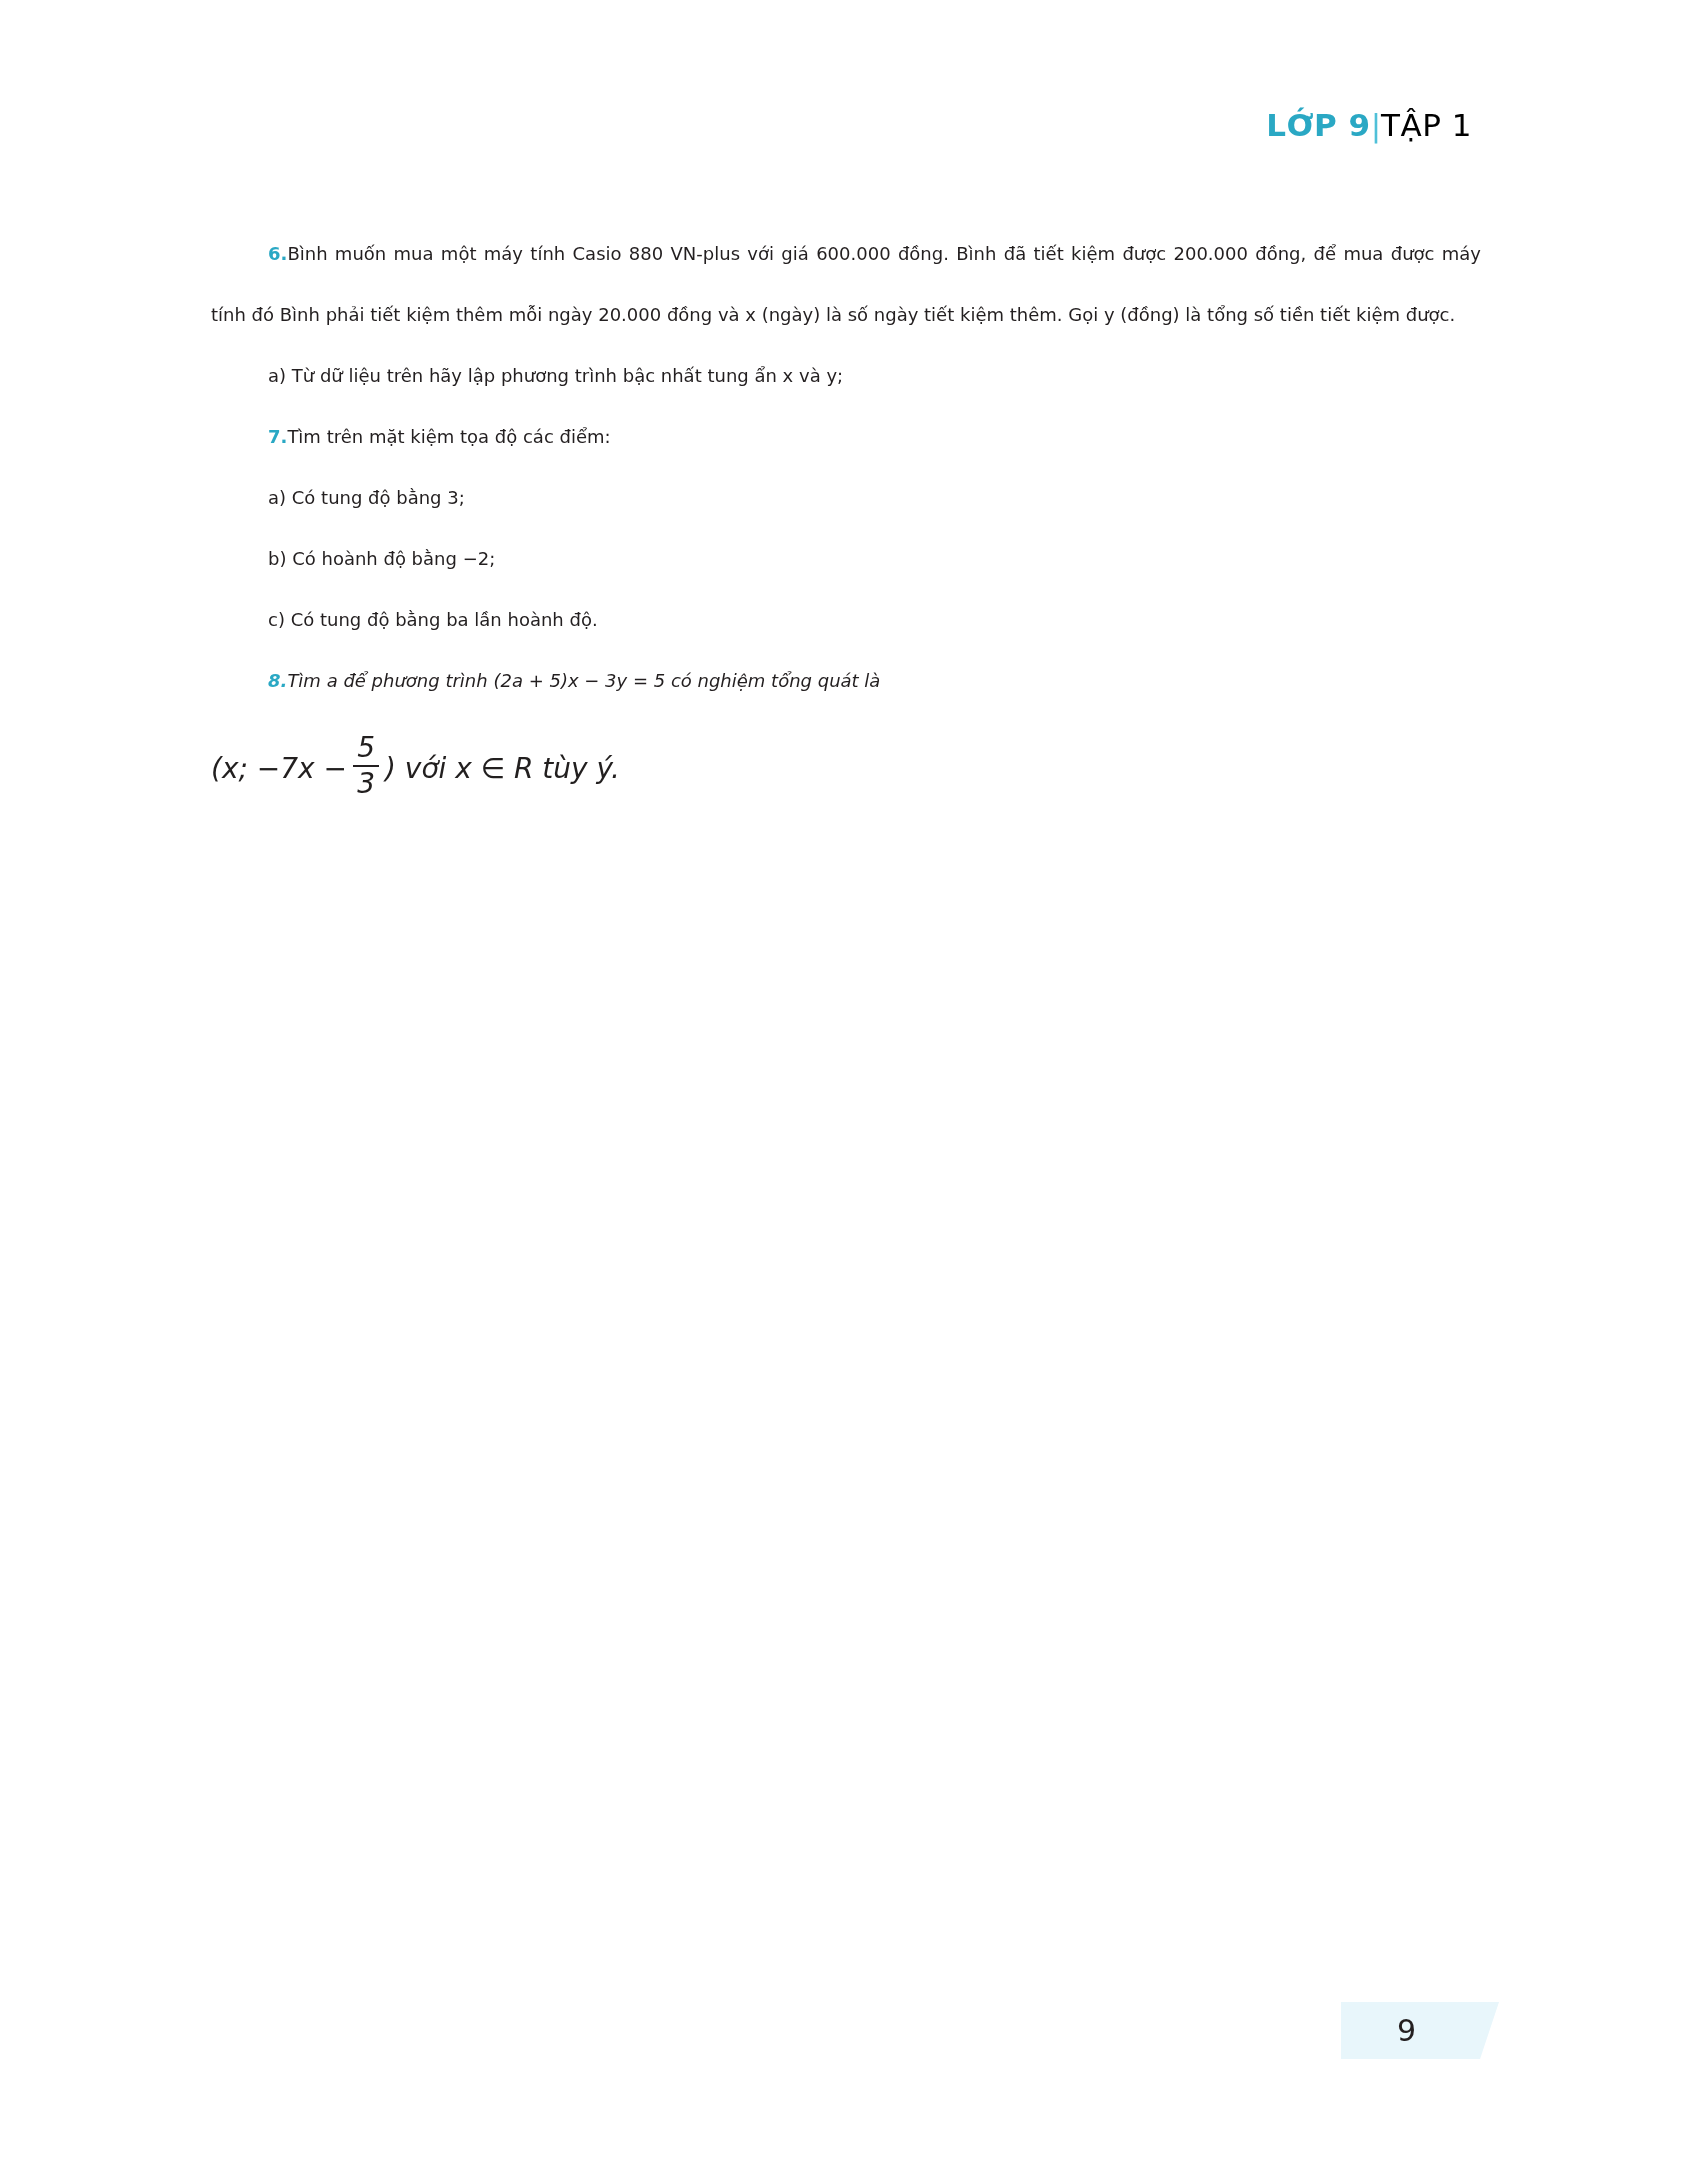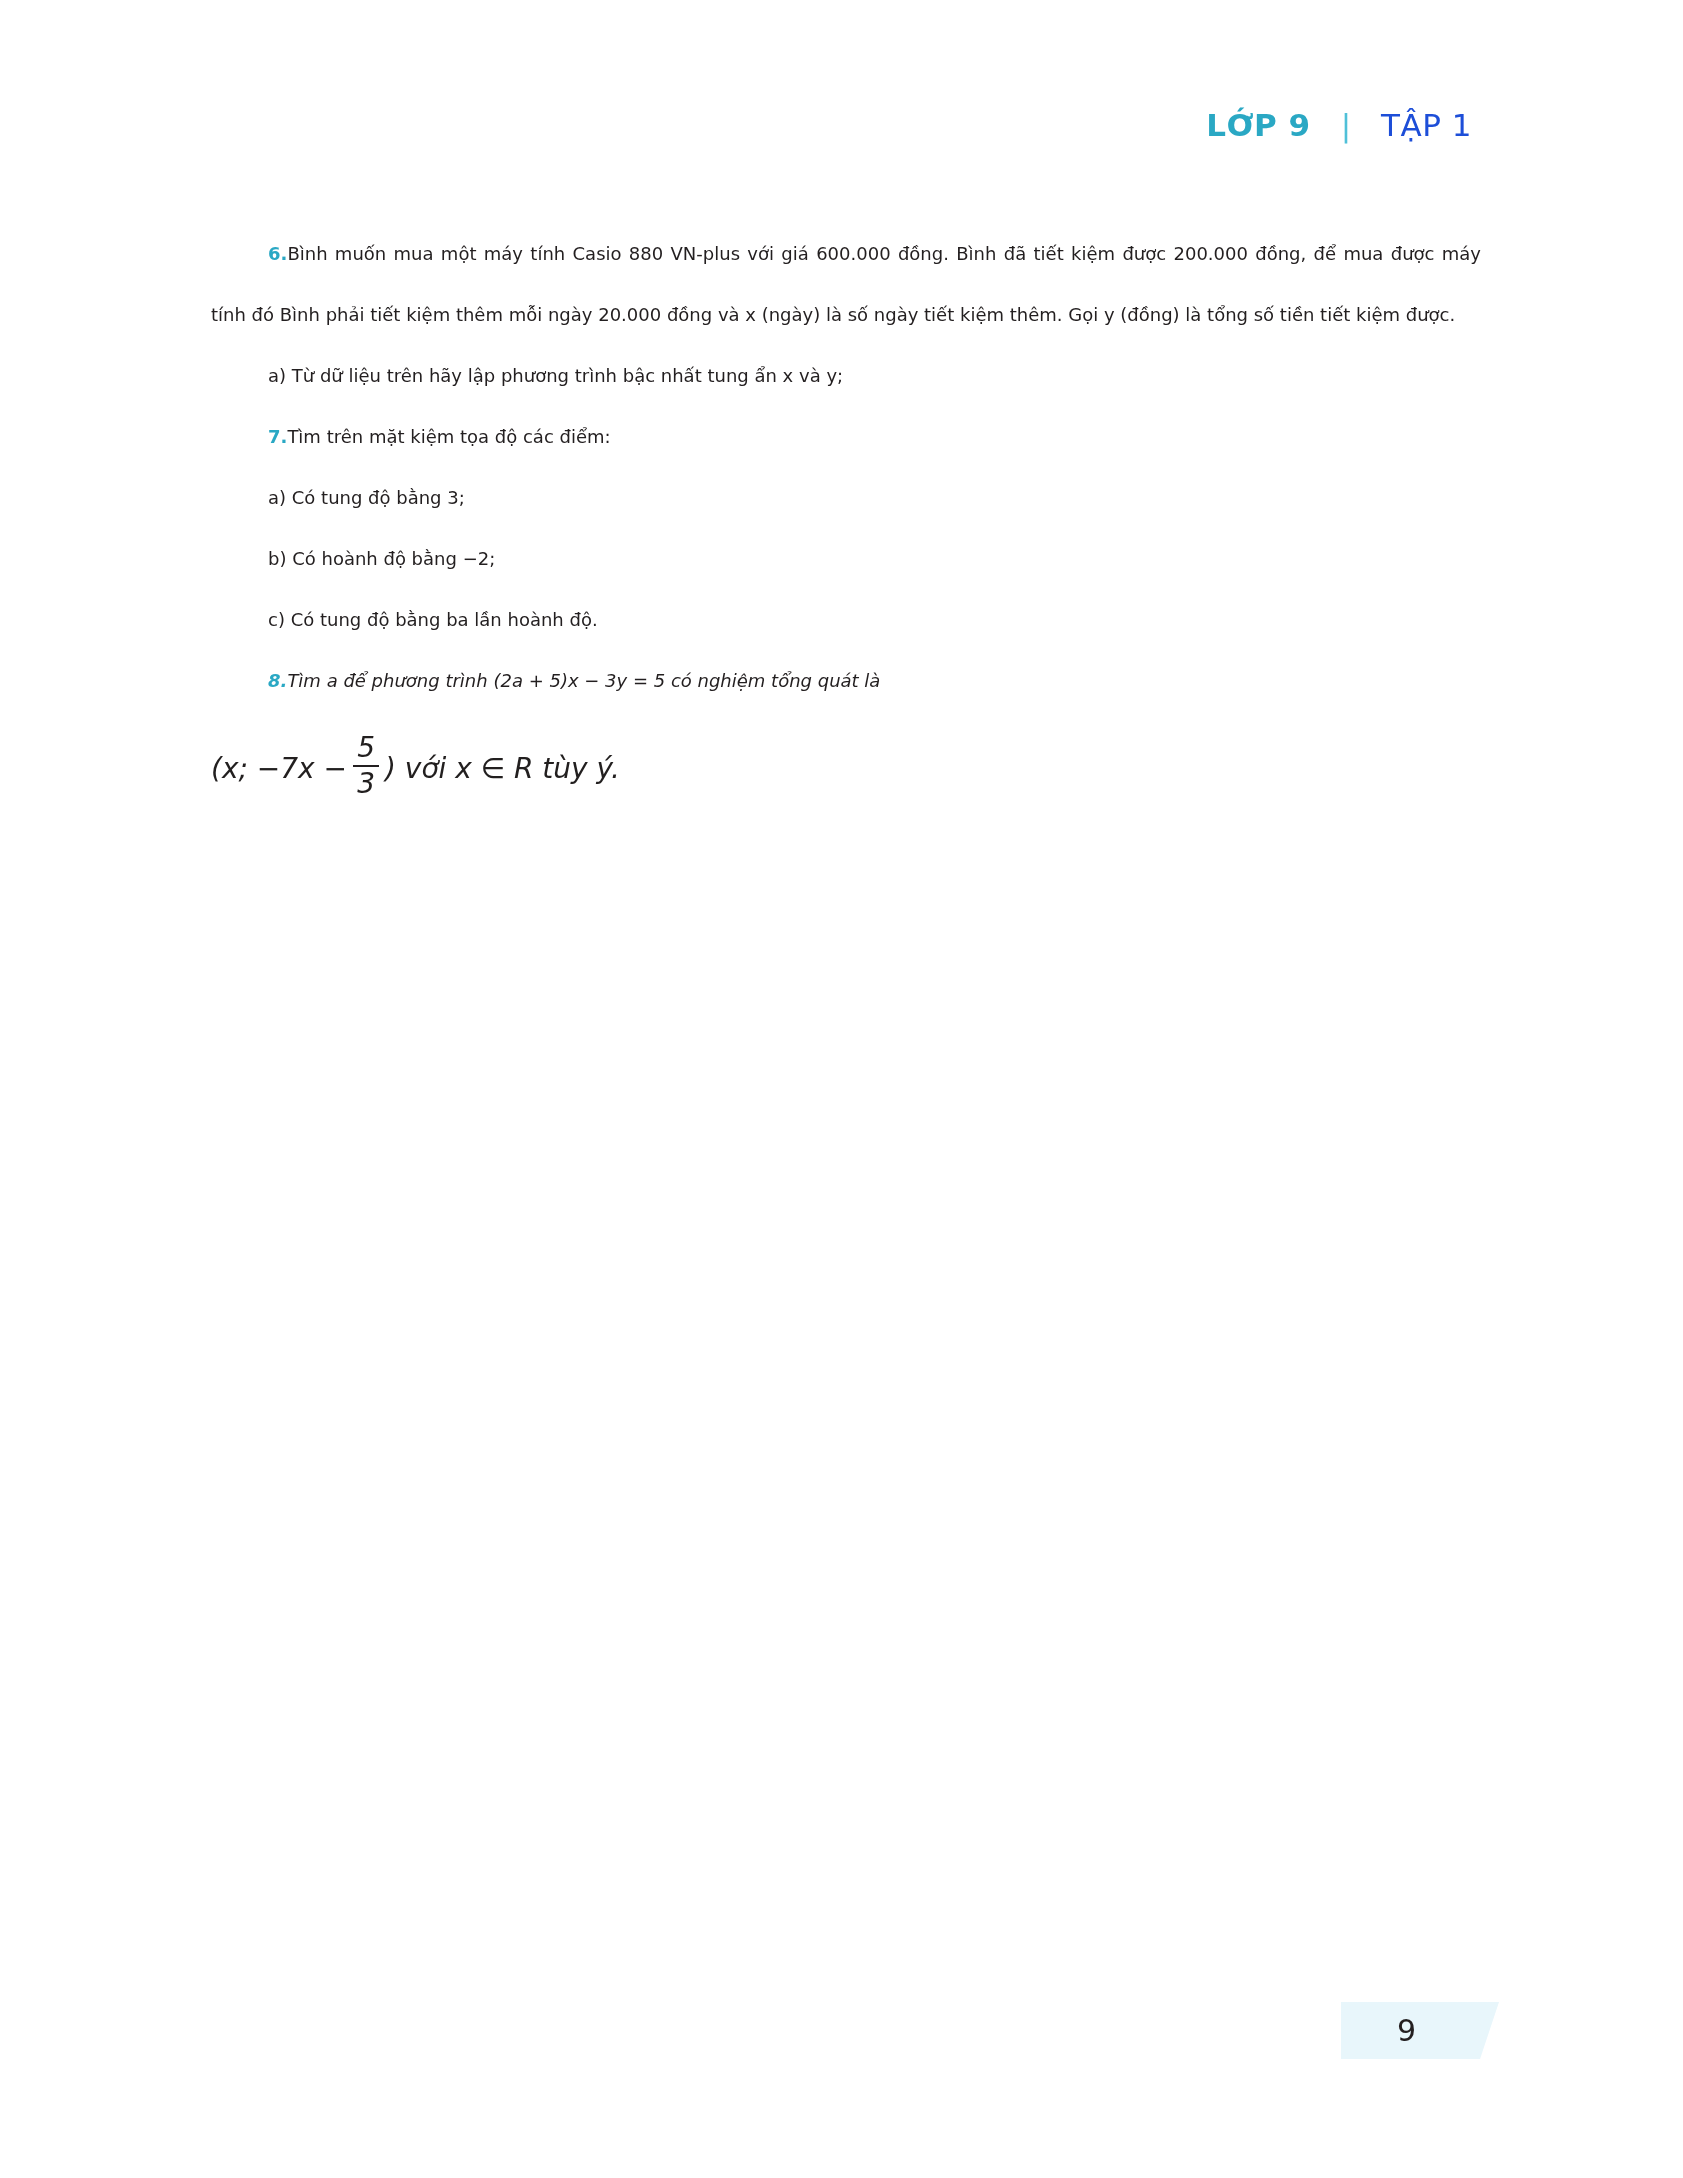--- a/index.html
+++ b/index.html
@@ -23,38 +23,38 @@
     box-sizing: border-box;
   }
 
   
   .header {
     position: absolute;
     top: 107px;
     right: 211px;
     display: flex;
     align-items: baseline;
-    gap: 30px;
+    gap: 0;
     white-space: nowrap;
     justify-content: flex-end;
   }
   .header .lop {
     font-size: 31px;
     font-weight: bold;
     color: #2aa8c4;
     letter-spacing: 0.5px;
   }
   .header .sep {
     font-size: 31px;
     color: #4fc0d8;
     font-weight: 400;
   }
   .header .tap {
     font-size: 31px;
-    color: #1d4ed8;
+    color: #000000;
     letter-spacing: 0.5px;
   }
 
   
   .content {
     position: absolute;
     left: 211px;
     top: 223px;
     width: 1270px;
   }

